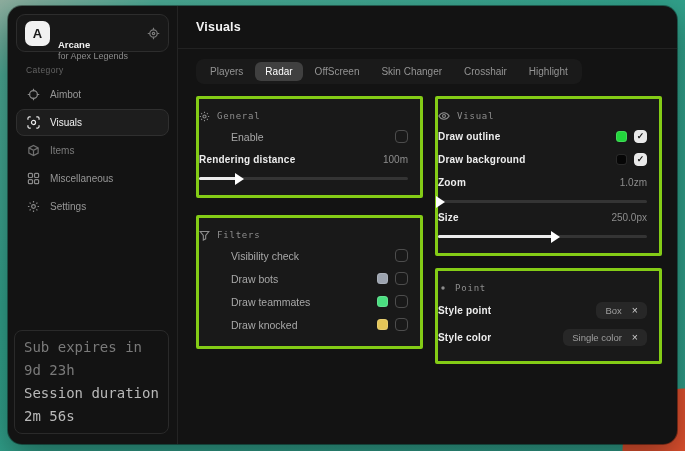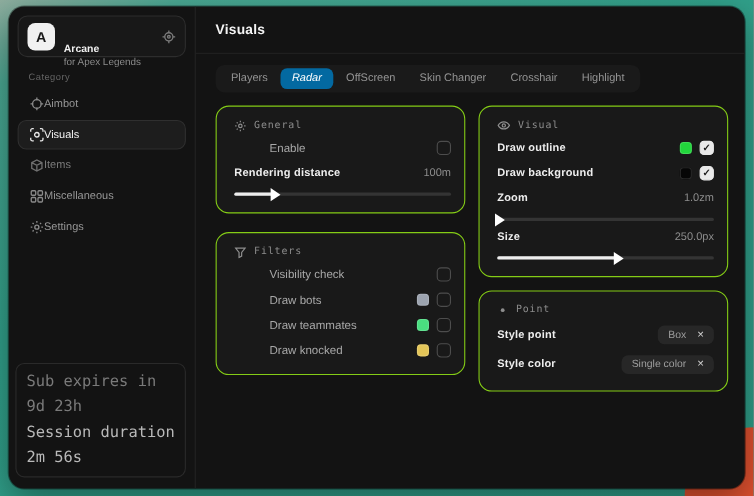--- a/index.html
+++ b/index.html
@@ -28,21 +28,21 @@
     display:flex; align-items:center; justify-content:center;
     font-weight:bold; font-size:13px;
   }
   .brand-text { flex:1; line-height:1.25;margin-top:36px; }
   .brand-title { color:#f0f0f0; font-size:9.5px; font-weight:bold; }
   .brand-sub { color:#8b8b8b; font-size:9px; }
   .brand-gear { color:#7c7c7c; display:flex; }
   .category { margin:13px 0 6px 18px; font-size:8.5px; color:#646464; letter-spacing:.4px; }
   .nav { display:flex; flex-direction:column; gap:1px; padding:0 8px; }
   .nav-item {
-    display:flex; align-items:center; height:27px; padding:0 10px;
+    display:flex; align-items:center; gap:10px; height:27px; padding:0 10px;
     border-radius:8px; color:#979797; font-size:10px; border:1px solid transparent; cursor:pointer;
   }
   .nav-item .nicon { display:flex; color:#8a8a8a; }
   .nav-item.dim { color:#7b7b7b; } .nav-item.dim .nicon { color:#6f6f6f; }
   .nav-item.active { background:#1d1d1d; border-color:#2f2f2f; color:#f2f2f2; }
   .nav-item.active .nicon { color:#e8e8e8; }
   .footer-card {
     position:absolute; left:6px; right:8px; bottom:10px;
     border:1px solid #2a2a2a; border-radius:8px; padding:5px 9px;
     font-family:"DejaVu Sans Mono", monospace; font-size:14px; line-height:1.65;
@@ -50,27 +50,27 @@
   .foot1 { color:#7a7a7a; } .foot2 { color:#b9b9b9; }
   
   .main { flex:1; display:flex; flex-direction:column; min-width:0; }
   .main-header { height:43px; display:flex; align-items:center; padding:0 18px;
     border-bottom:1px solid #222; }
   .main-title { color:#f4f4f4; font-size:12.5px; font-weight:bold; letter-spacing:.2px; }
   .tabrow { padding:10px 18px 2px 18px; }
   .tabbar { display:inline-flex; align-items:center; gap:2px; background:#1a1a1a;
     border-radius:8px; padding:3px 4px;text-align:center; }
   .tab { padding:4px 10px; font-size:10px; color:#949494; border-radius:6px; cursor:pointer; white-space:nowrap; }
-  .tab.active { background:#0369a1; color:#ffffff;font-style:italic; }
+  .tab.active { background:#404040; color:#ffffff; }
   
   .grid { display:flex; gap:12px; padding:10px 15px 0 18px; align-items:flex-start; }
   .col { flex:1; display:flex; flex-direction:column; min-width:0; }
   .col.left  > .card + .card { margin-top:17px; }
   .col.right > .card + .card { margin-top:12px; }
-  .card { background:#191919; border:1px solid #84cc16; border-radius:12px; padding:9px 12px 11px 16px; }
+  .card { background:#191919; border:3px solid #84cc16; border-radius:2px; padding:9px 12px 11px 0; }
   .sec-head { display:flex; align-items:center; gap:7px; color:#8d8d8d;
     font-family:"DejaVu Sans Mono", monospace; font-size:9px; letter-spacing:.8px; height:16px; }
   .sec-head .sicon { display:flex; color:#8d8d8d; }
   .row { display:flex; align-items:center; justify-content:space-between; height:21px; margin-top:2px; }
   .row.tall { height:25px; }
   .lbl-muted { color:#a8a8a8; font-size:10.5px;margin-left:32px; }
   .lbl-strong { color:#ededed; font-size:10px; font-weight:600; letter-spacing:.2px; }
   .val { color:#8d8d8d; font-size:10px; }
   .ctrl { display:flex; align-items:center; gap:7px; }
   .cb { width:13px; height:13px; border:1.5px solid #4d4d4d; border-radius:4px; cursor:pointer;

